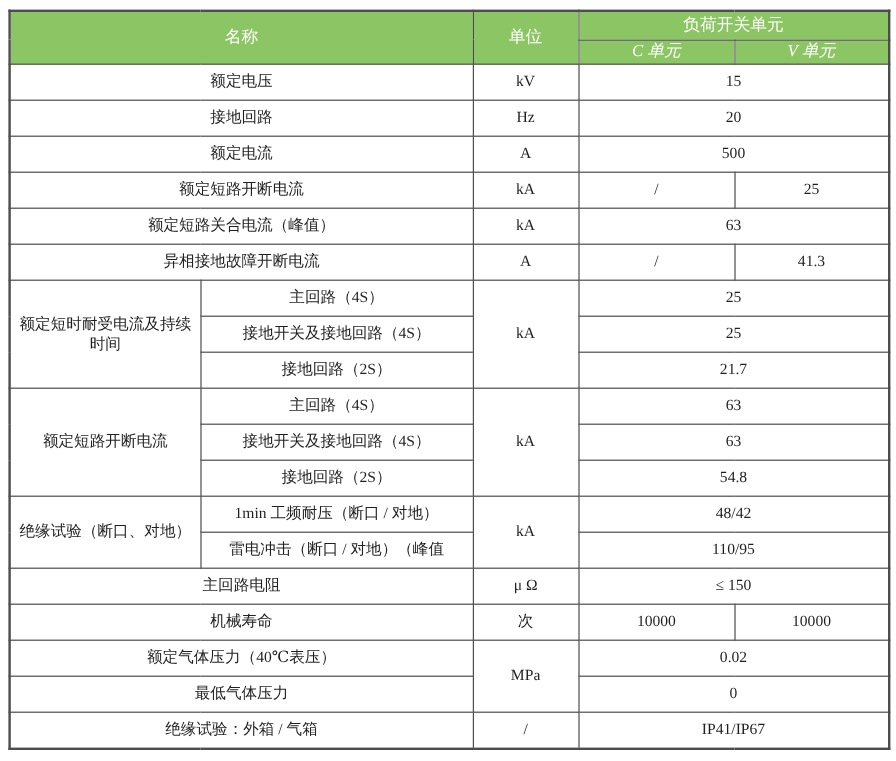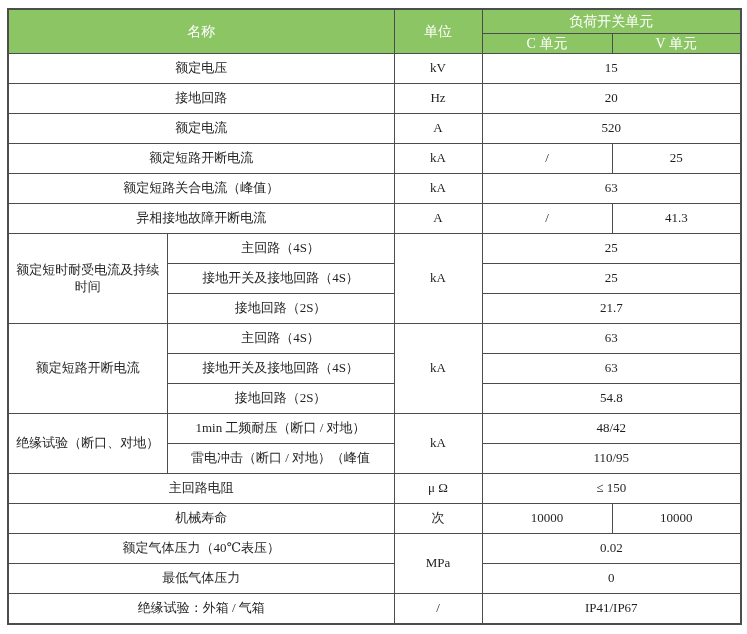--- a/index.html
+++ b/index.html
@@ -36,21 +36,21 @@
     overflow: hidden;
     line-height: 1.25;
   }
   table.spec thead th {
     background: var(--header-bg);
     color: var(--header-text);
     font-weight: normal;
     font-size: 14px;
   }
   tr.hdr-top th { height: 24px; }
-  tr.hdr-sub th { height: 15px; }
+  tr.hdr-sub th { height: 15px; font-style: italic; }
   tbody td { height: 30px; }
 </style>
 </head>
 <body>
 
 <div class="page">
   <table class="spec">
     <colgroup>
       <col style="width:159px">
       <col style="width:227px">
@@ -76,21 +76,21 @@
         <td colspan="2">15</td>
       </tr>
       <tr>
         <td colspan="2">接地回路</td>
         <td>Hz</td>
         <td colspan="2">20</td>
       </tr>
       <tr>
         <td colspan="2">额定电流</td>
         <td>A</td>
-        <td colspan="2">520</td>
+        <td colspan="2">500</td>
       </tr>
       <tr>
         <td colspan="2">额定短路开断电流</td>
         <td>kA</td>
         <td>/</td>
         <td>25</td>
       </tr>
       <tr>
         <td colspan="2">额定短路关合电流（峰值）</td>
         <td>kA</td>

